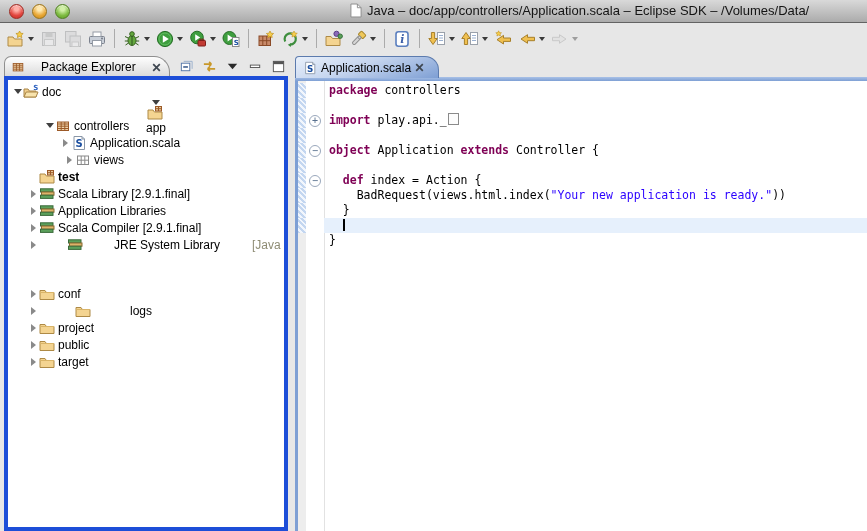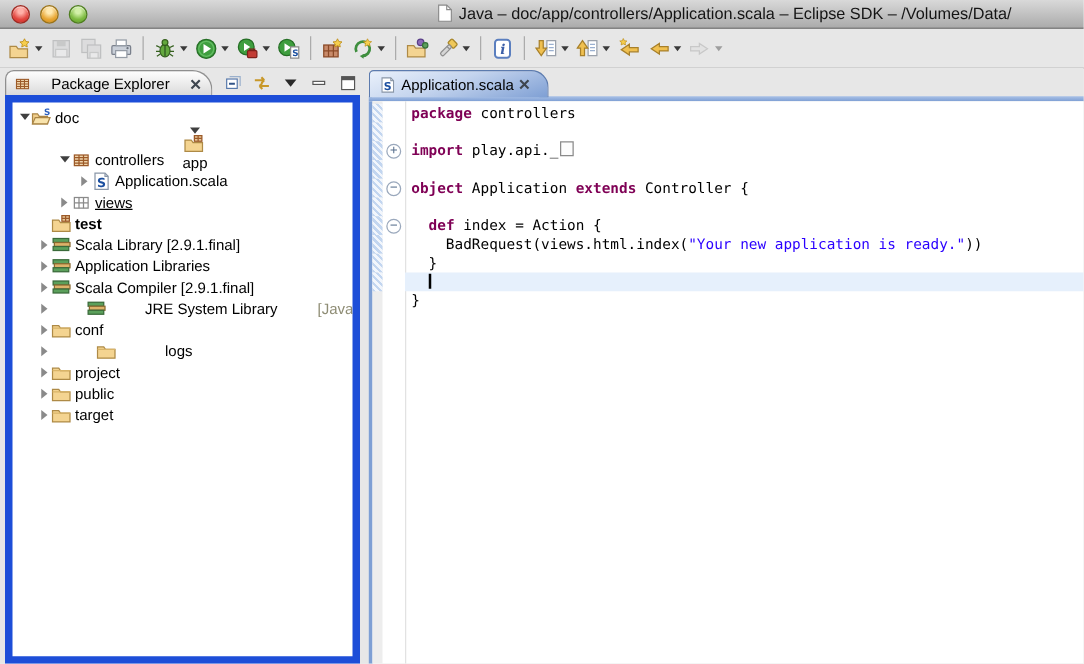--- a/index.html
+++ b/index.html
@@ -26,21 +26,21 @@
   
   .main{position:absolute;top:54px;left:0;right:0;bottom:0;background:#E7E7E7}
   
   .explorer{position:absolute;left:4px;top:2px;bottom:0;width:284px}
   .vtabrow{height:21px;position:relative}
   .vtab{position:absolute;left:0;top:0;height:20px;width:152px;
     background:linear-gradient(#FEFEFE,#D9D9D9);
     border:1px solid #8F8F8F;border-bottom:none;border-radius:7px 16px 0 0;
     display:flex;align-items:center;gap:16px;padding:0 6px;font-size:12px;color:#000}
   .vtools{position:absolute;right:2px;top:3px;display:flex;align-items:center;gap:8px}
-  .treewrap{position:absolute;left:0;right:0;top:20px;bottom:0;background:#fff;border:6px solid #1d4ed8;overflow:hidden;padding-top:3px}
+  .treewrap{position:absolute;left:0;right:0;top:20px;bottom:0;background:#fff;border:4px solid #1d4ed8;overflow:hidden;padding-top:3px}
   .trow{height:17px;display:flex;align-items:center;font-size:12px;color:#000;white-space:nowrap}
   .arr{width:11px;display:inline-flex;justify-content:center;flex:none}
   .arr.exp i{width:0;height:0;border-left:4px solid transparent;border-right:4px solid transparent;border-top:5px solid #404040}
   .arr.col i{width:0;height:0;border-top:4px solid transparent;border-bottom:4px solid transparent;border-left:5px solid #8A8A8A}
   .ticon{width:16px;height:16px;flex:none;margin-right:3px}
   .tsuffix{color:#8E8C74;margin-left:4px}
   
   .editor{position:absolute;left:295px;top:2px;right:0;bottom:0}
   .edtabrow{height:21px;position:relative}
   .edtab{position:absolute;left:0;top:0;height:21px;width:128px;
@@ -421,21 +421,21 @@
           </div>
           <div class="trow" style="padding-left: 52px;">
             <span class="arr col">
               <i></i>
             </span>
             <svg width="16" height="16" class="ticon">
               <use href="#ti-sfile"></use>
             </svg>
             <span>Application.scala</span>
           </div>
-          <div class="trow" style="padding-left: 36px; text-decoration: underline;">
+          <div class="trow" style="padding-left: 56px;">
             <span class="arr col">
               <i></i>
             </span>
             <svg width="16" height="16" class="ticon">
               <use href="#ti-pkgempty"></use>
             </svg>
             <span>views</span>
           </div>
           <div class="trow" style="padding-left: 20px; font-weight: bold;">
             <span class="arr"></span>
@@ -474,21 +474,21 @@
           <div class="trow" style="padding-left: 20px; gap: 28px;">
             <span class="arr col">
               <i></i>
             </span>
             <svg width="16" height="16" class="ticon">
               <use href="#ti-library"></use>
             </svg>
             <span>JRE System Library</span>
             <span class="tsuffix">[Java SE 6 (MacOS X Def.</span>
           </div>
-          <div class="trow" style="padding-left: 20px;">
+          <div class="trow" style="padding-left: 20px; margin-top: 32px;">
             <span class="arr col">
               <i></i>
             </span>
             <svg width="16" height="16" class="ticon">
               <use href="#ti-folder"></use>
             </svg>
             <span>conf</span>
           </div>
           <div class="trow" style="padding-left: 20px; gap: 36px;">
             <span class="arr col">

